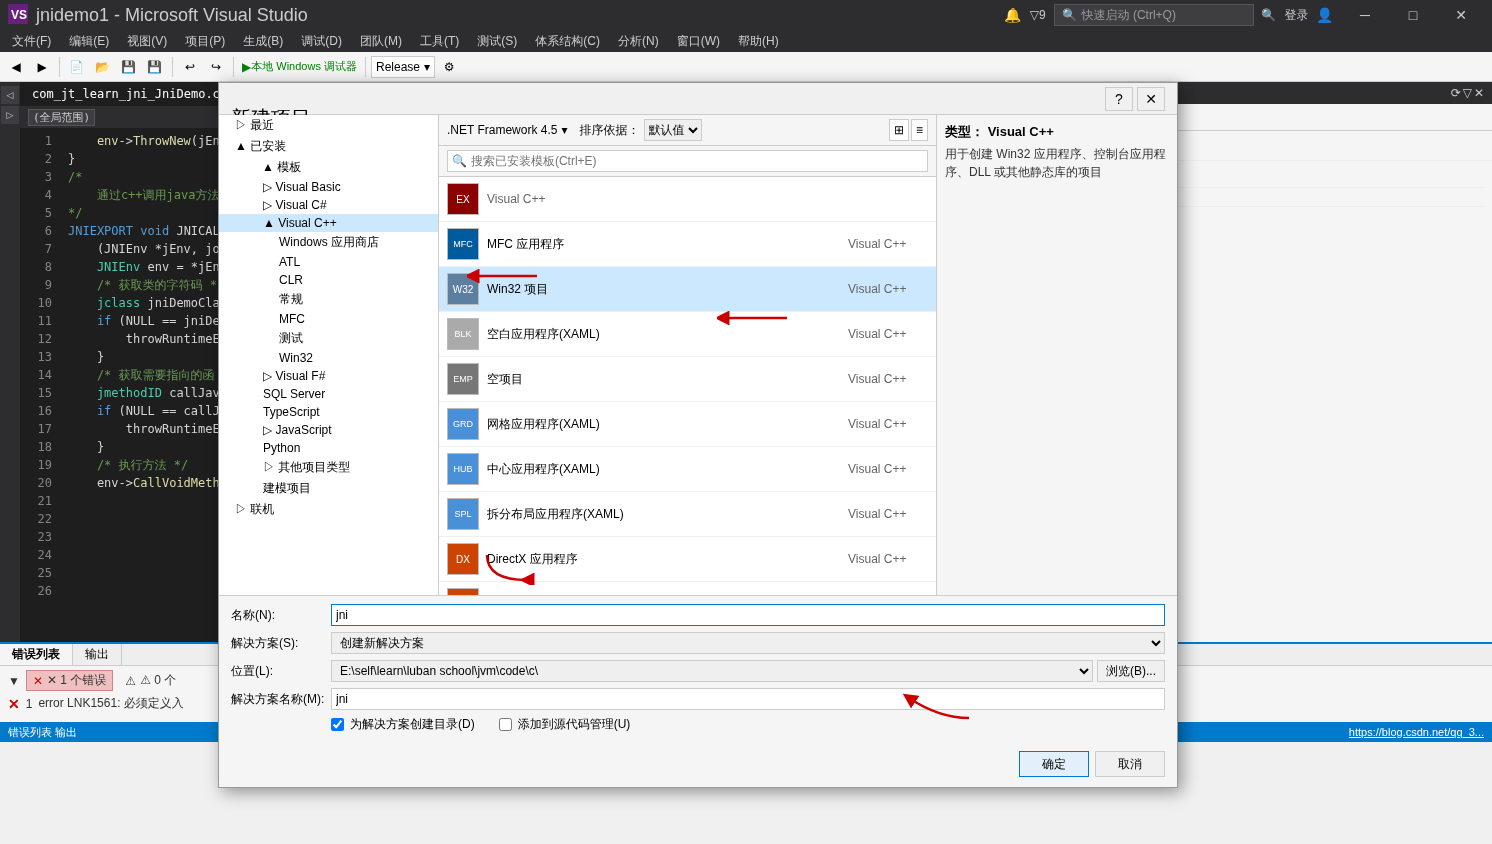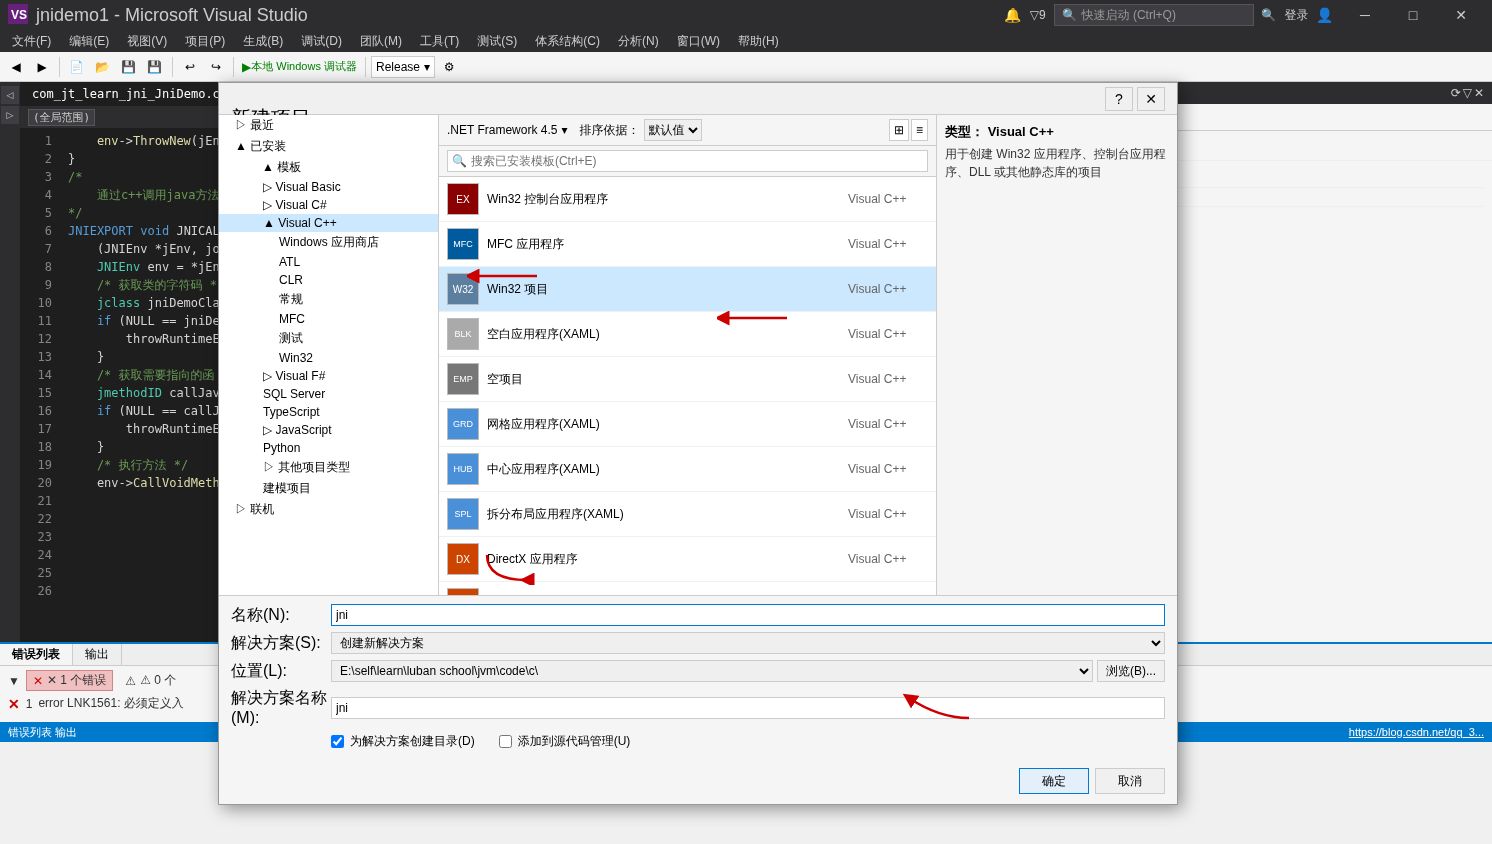--- a/index.html
+++ b/index.html
@@ -296,21 +296,21 @@
     .dialog-form {
       border-top: 1px solid #ccc;
       padding: 8px 12px;
       background: #f5f5f5;
     }
     .form-row {
       display: flex;
       align-items: center;
       margin-bottom: 6px;
     }
-    .form-label { width: 100px; font-size: 16px; }
+    .form-label { width: 100px; font-size: 12px; }
     .form-input {
       flex: 1;
       height: 22px;
       border: 1px solid #0078d7;
       padding: 0 4px;
       font-size: 12px;
       outline: none;
     }
     .form-input-with-btn { display: flex; flex: 1; gap: 4px; }
     .form-browse-btn {
@@ -672,21 +672,20 @@
           </div>
           <div class="dialog-center-toolbar" style="border-bottom:1px solid #ccc;">
             <div class="search-box" style="flex:1;">
               <span>🔍</span>
               <input type="text" placeholder="搜索已安装模板(Ctrl+E)" style="border: none; outline: none; font-size: 12px; flex: 1 1 0%;">
             </div>
           </div>
           <div class="template-list">
             <div class="template-item">
               <div class="template-icon" style="background:#8b0000;color:white;">EX</div>
-              <span class="template-name">Win32 控制台应用程序</span>
               <span class="template-lang">Visual C++</span>
             </div>
             <div class="template-item">
               <div class="template-icon" style="background:#005a9e;color:white;font-size:9px;">MFC</div>
               <span class="template-name">MFC 应用程序</span>
               <span class="template-lang">Visual C++</span>
             </div>
             <div class="template-item selected" style="background:#cce8ff;">
               <div class="template-icon" style="background:#5c7fa0;color:white;font-size:10px;">W32</div>
               <span class="template-name">Win32 项目</span>

